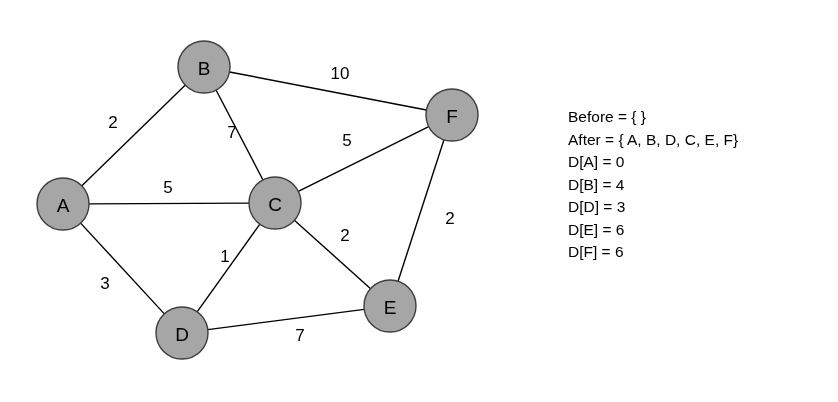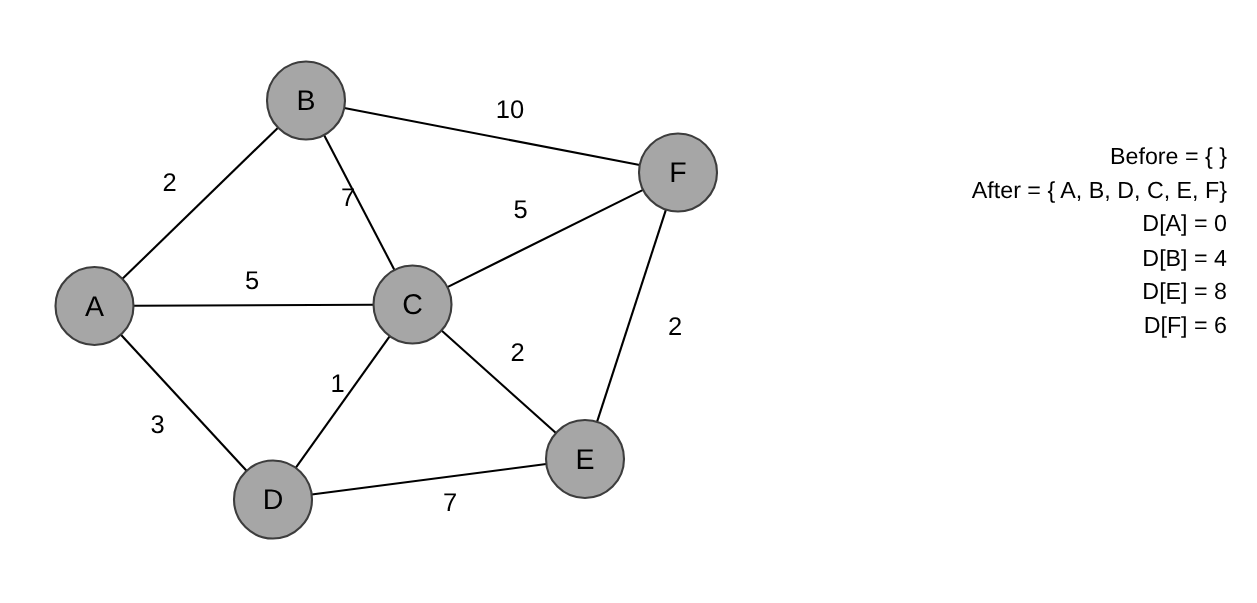--- a/index.html
+++ b/index.html
@@ -48,28 +48,27 @@
   .edge-weight {
     font-family: "Liberation Sans", sans-serif;
     font-size: 17px;
     fill: #000000;
     text-anchor: middle;
     dominant-baseline: central;
   }
   #info-panel {
     position: absolute;
     left: 568px;
-    top: 94px;
+    top: 106px;
     width: 250px;
     font-family: "Liberation Sans", sans-serif;
     font-size: 15.5px;
     color: #000000;
     line-height: 22.5px;
     white-space: pre;
-    text-align: right;
   }
   #info-panel .info-line {
     display: block;
     white-space: pre;
   }
 </style>
 </head>
 <body>
 
 <div id="canvas-wrap">
@@ -119,14 +118,14 @@
         <text x="232" y="132" class="edge-weight">7</text>
         <text x="340" y="73" class="edge-weight">10</text>
         <text x="347" y="140" class="edge-weight">5</text>
         <text x="225" y="256" class="edge-weight">1</text>
         <text x="345" y="235" class="edge-weight">2</text>
         <text x="300" y="335" class="edge-weight">7</text>
         <text x="450" y="218" class="edge-weight">2</text>
       </g>
   </svg>
 
-  <div id="info-panel"><span class="info-line">Before = { }</span><span class="info-line">After = { A, B, D, C, E, F}</span><span class="info-line">D[A] = 0</span><span class="info-line">D[B] = 4</span><span class="info-line">D[E] = 8</span><span class="info-line">D[F] = 6</span></div>
+  <div id="info-panel"><span class="info-line">Before = { }</span><span class="info-line">After = { A, B, D, C, E, F}</span><span class="info-line">D[A] = 0</span><span class="info-line">D[B] = 4</span><span class="info-line">D[D] = 3</span><span class="info-line">D[E] = 6</span><span class="info-line">D[F] = 6</span></div>
 </div>
 
 </body></html>

